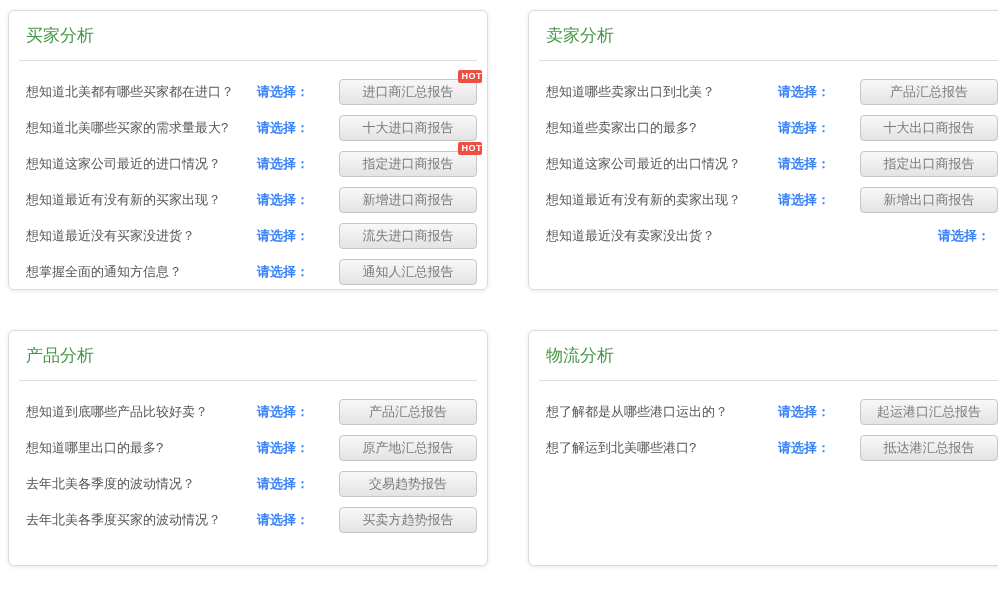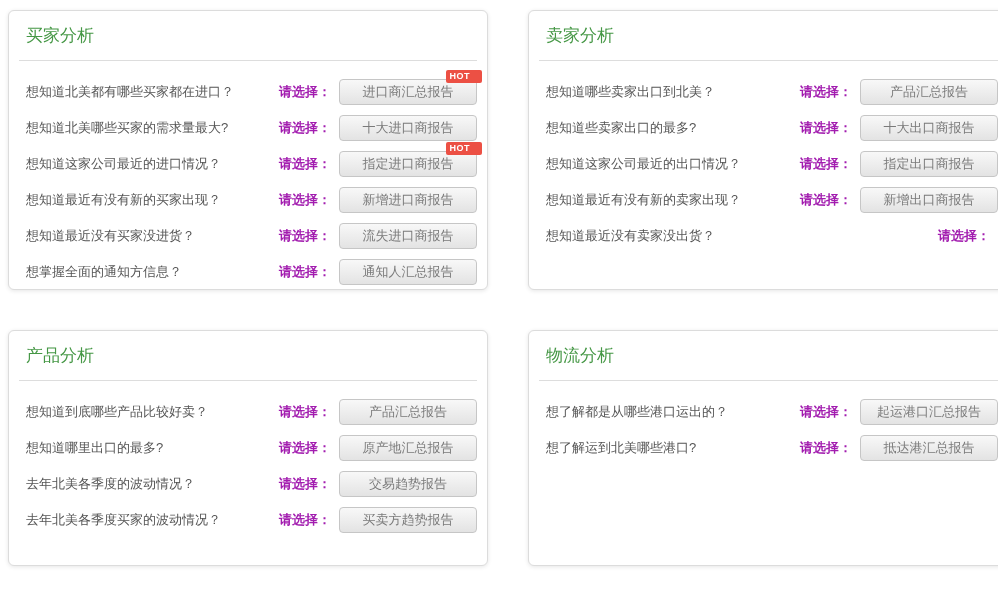--- a/index.html
+++ b/index.html
@@ -47,49 +47,50 @@
   }
   .row.first { margin-top: 18px; }
   .question {
     flex: 1;
     font-size: 13px;
     color: #555555;
   }
   .select-label {
     font-size: 13px;
     font-weight: bold;
-    color: #a21caf;
+    color: #3b82f6;
     margin-right: 8px;
     white-space: nowrap;
   }
   .btn-wrap { position: relative; }
   .report-btn {
     width: 138px;
     height: 26px;
     border: 1px solid #c6c6c6;
     border-radius: 4px;
     background: linear-gradient(#f8f8f8, #e3e3e3);
     color: #7a7a7a;
     font-size: 13px;
     font-family: "Liberation Sans", sans-serif;
     text-align: center;
     cursor: pointer;
     padding: 0;
     line-height: 24px;
+    margin-left: 22px;
   }
   .hot-badge {
     position: absolute;
     top: -9px;
     right: -5px;
     background: #ec5044;
     color: #ffffff;
     font-size: 9px;
     font-weight: bold;
     letter-spacing: 0.5px;
-    padding: 1px 12px 2px 4px;
+    padding: 1px 0 2px 4px;
     border-radius: 2px;
     line-height: 10px;
   }
 </style>
 </head>
 <body>
 
 <div class="page">
 
   <div class="panel tall">

